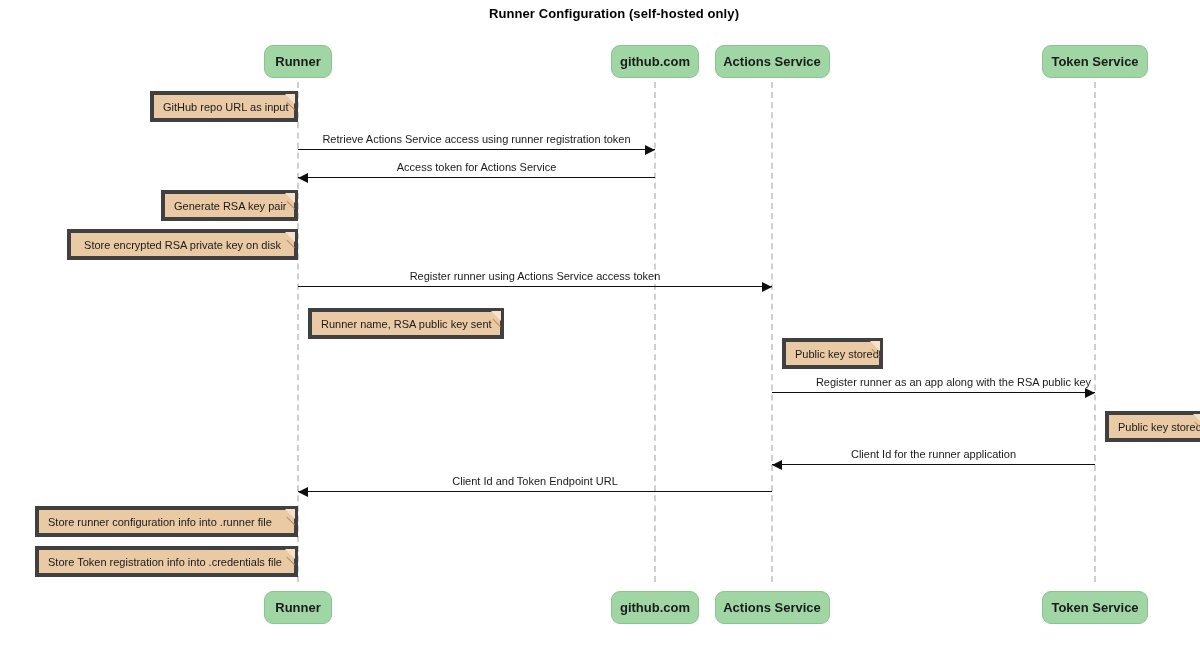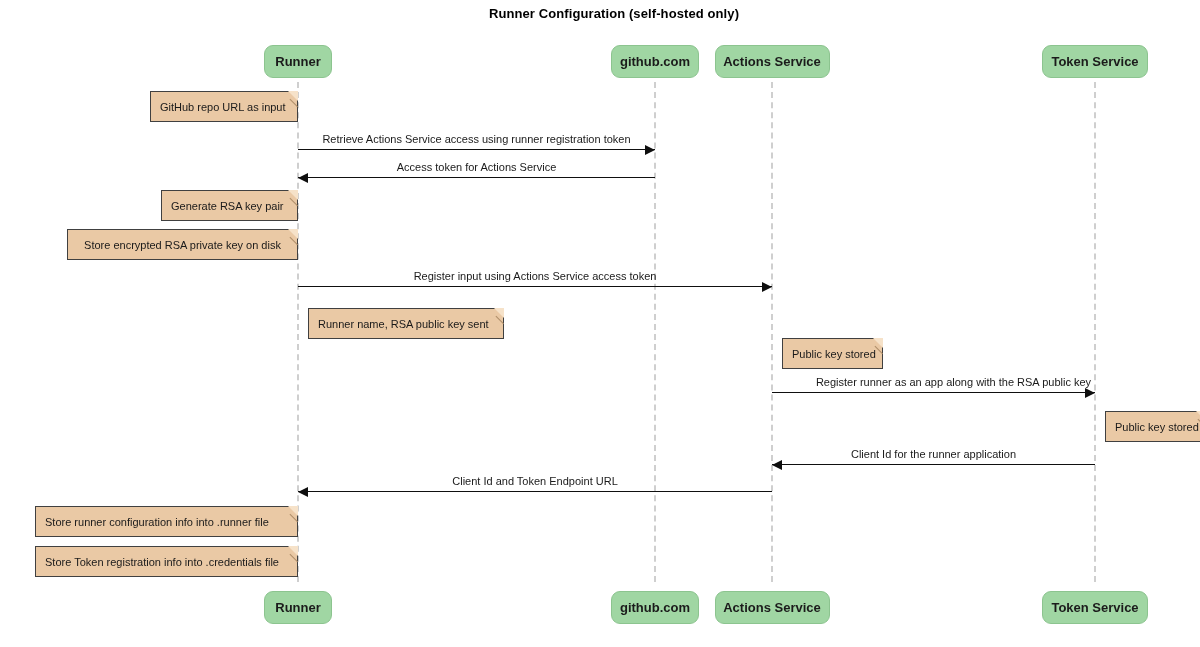--- a/index.html
+++ b/index.html
@@ -66,21 +66,21 @@
     border-top:5px solid transparent;
     border-bottom:5px solid transparent;
   }
   .arrowhead.right{border-left:10px solid #0f0f0f;}
   .arrowhead.left{border-right:10px solid #0f0f0f;}
 
   
   .note{
     position:absolute;
     background:#eac9a5;
-    border:1px solid #404040;
+    border:4px solid #404040;
     box-sizing:border-box;
     height:31px;
     display:flex;
     align-items:center;
     padding:0 9px;
     font-size:11px;
     color:#1a1a1a;
     white-space:nowrap;
   }
   .note .fold{
@@ -112,21 +112,21 @@
     </div>
   <div id="messages">
       <div class="msg" style="left: 284px; top: 149px; width: 357px;"></div>
       <div class="arrowhead right" style="top: 145px; left: 631px;"></div>
       <div class="msg-label" style="left: 462.5px; top: 133px;">Retrieve Actions Service access using runner registration token</div>
       <div class="msg" style="left: 284px; top: 177px; width: 357px;"></div>
       <div class="arrowhead left" style="top: 173px; left: 284px;"></div>
       <div class="msg-label" style="left: 462.5px; top: 161px;">Access token for Actions Service</div>
       <div class="msg" style="left: 284px; top: 286px; width: 474px;"></div>
       <div class="arrowhead right" style="top: 282px; left: 748px;"></div>
-      <div class="msg-label" style="left: 521px; top: 270px;">Register input using Actions Service access token</div>
+      <div class="msg-label" style="left: 521px; top: 270px;">Register runner using Actions Service access token</div>
       <div class="msg" style="left: 758px; top: 392px; width: 323px;"></div>
       <div class="arrowhead right" style="top: 388px; left: 1071px;"></div>
       <div class="msg-label" style="left: 919.5px; top: 376px; padding-left: 40px;">Register runner as an app along with the RSA public key</div>
       <div class="msg" style="left: 758px; top: 464px; width: 323px;"></div>
       <div class="arrowhead left" style="top: 460px; left: 758px;"></div>
       <div class="msg-label" style="left: 919.5px; top: 448px;">Client Id for the runner application</div>
       <div class="msg" style="left: 284px; top: 491px; width: 474px;"></div>
       <div class="arrowhead left" style="top: 487px; left: 284px;"></div>
       <div class="msg-label" style="left: 521px; top: 475px;">Client Id and Token Endpoint URL</div>
     </div>

